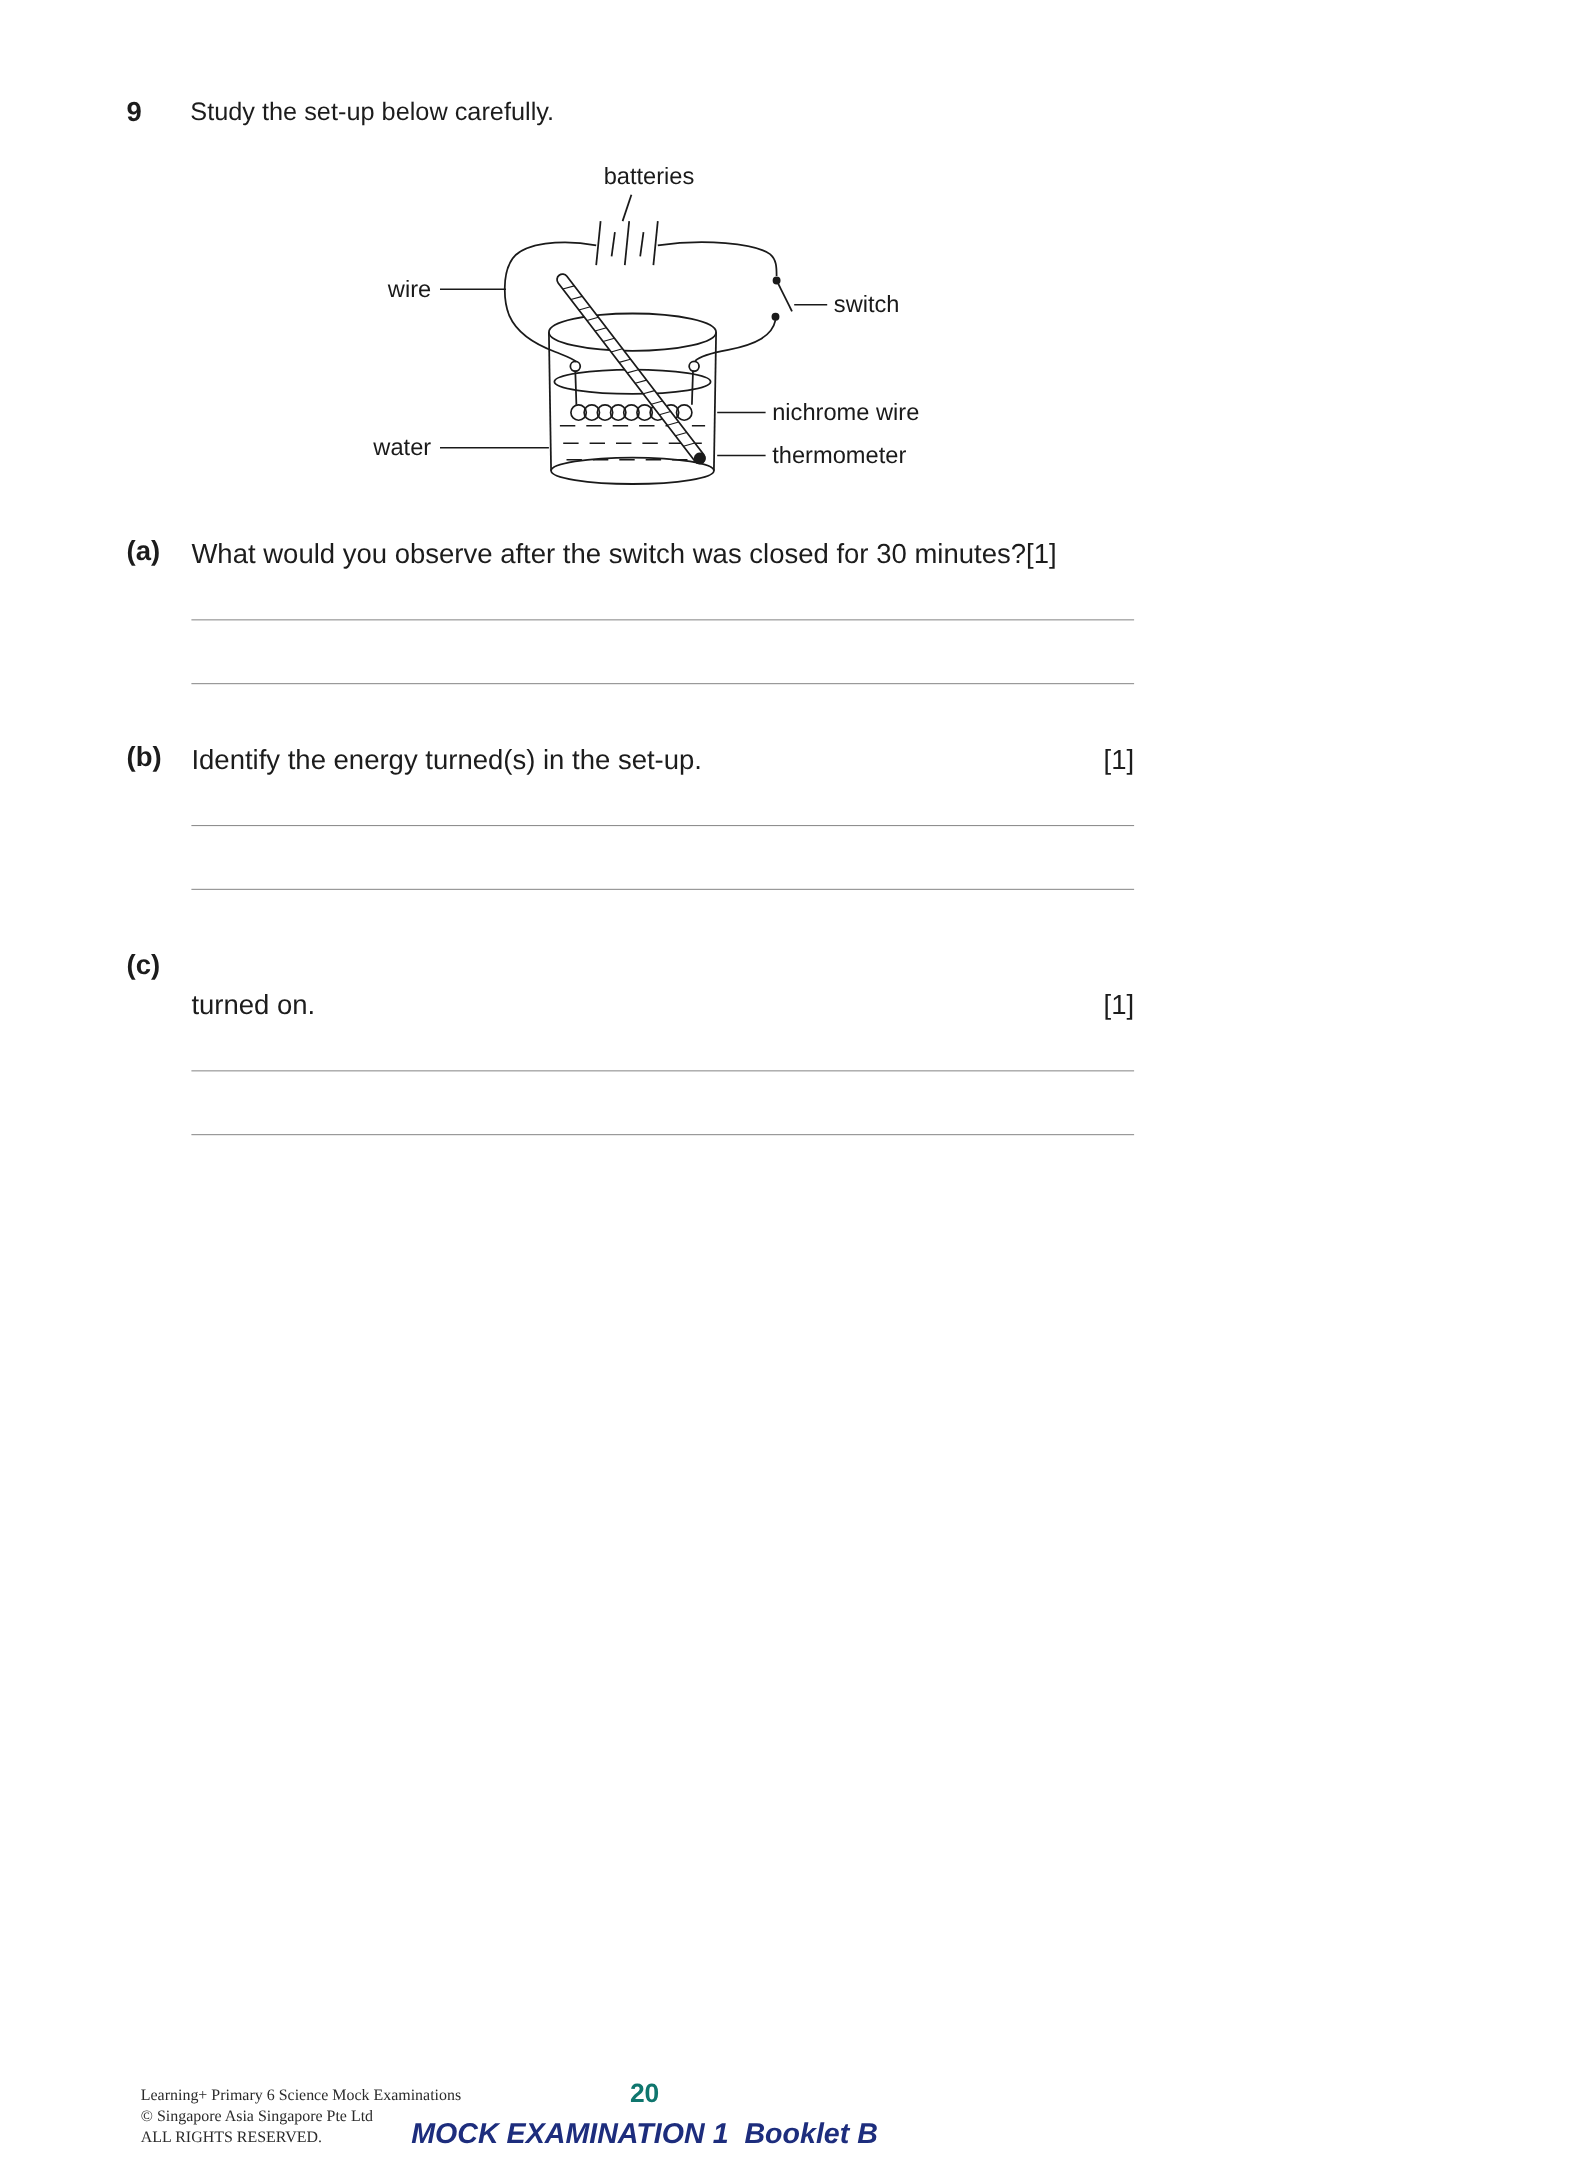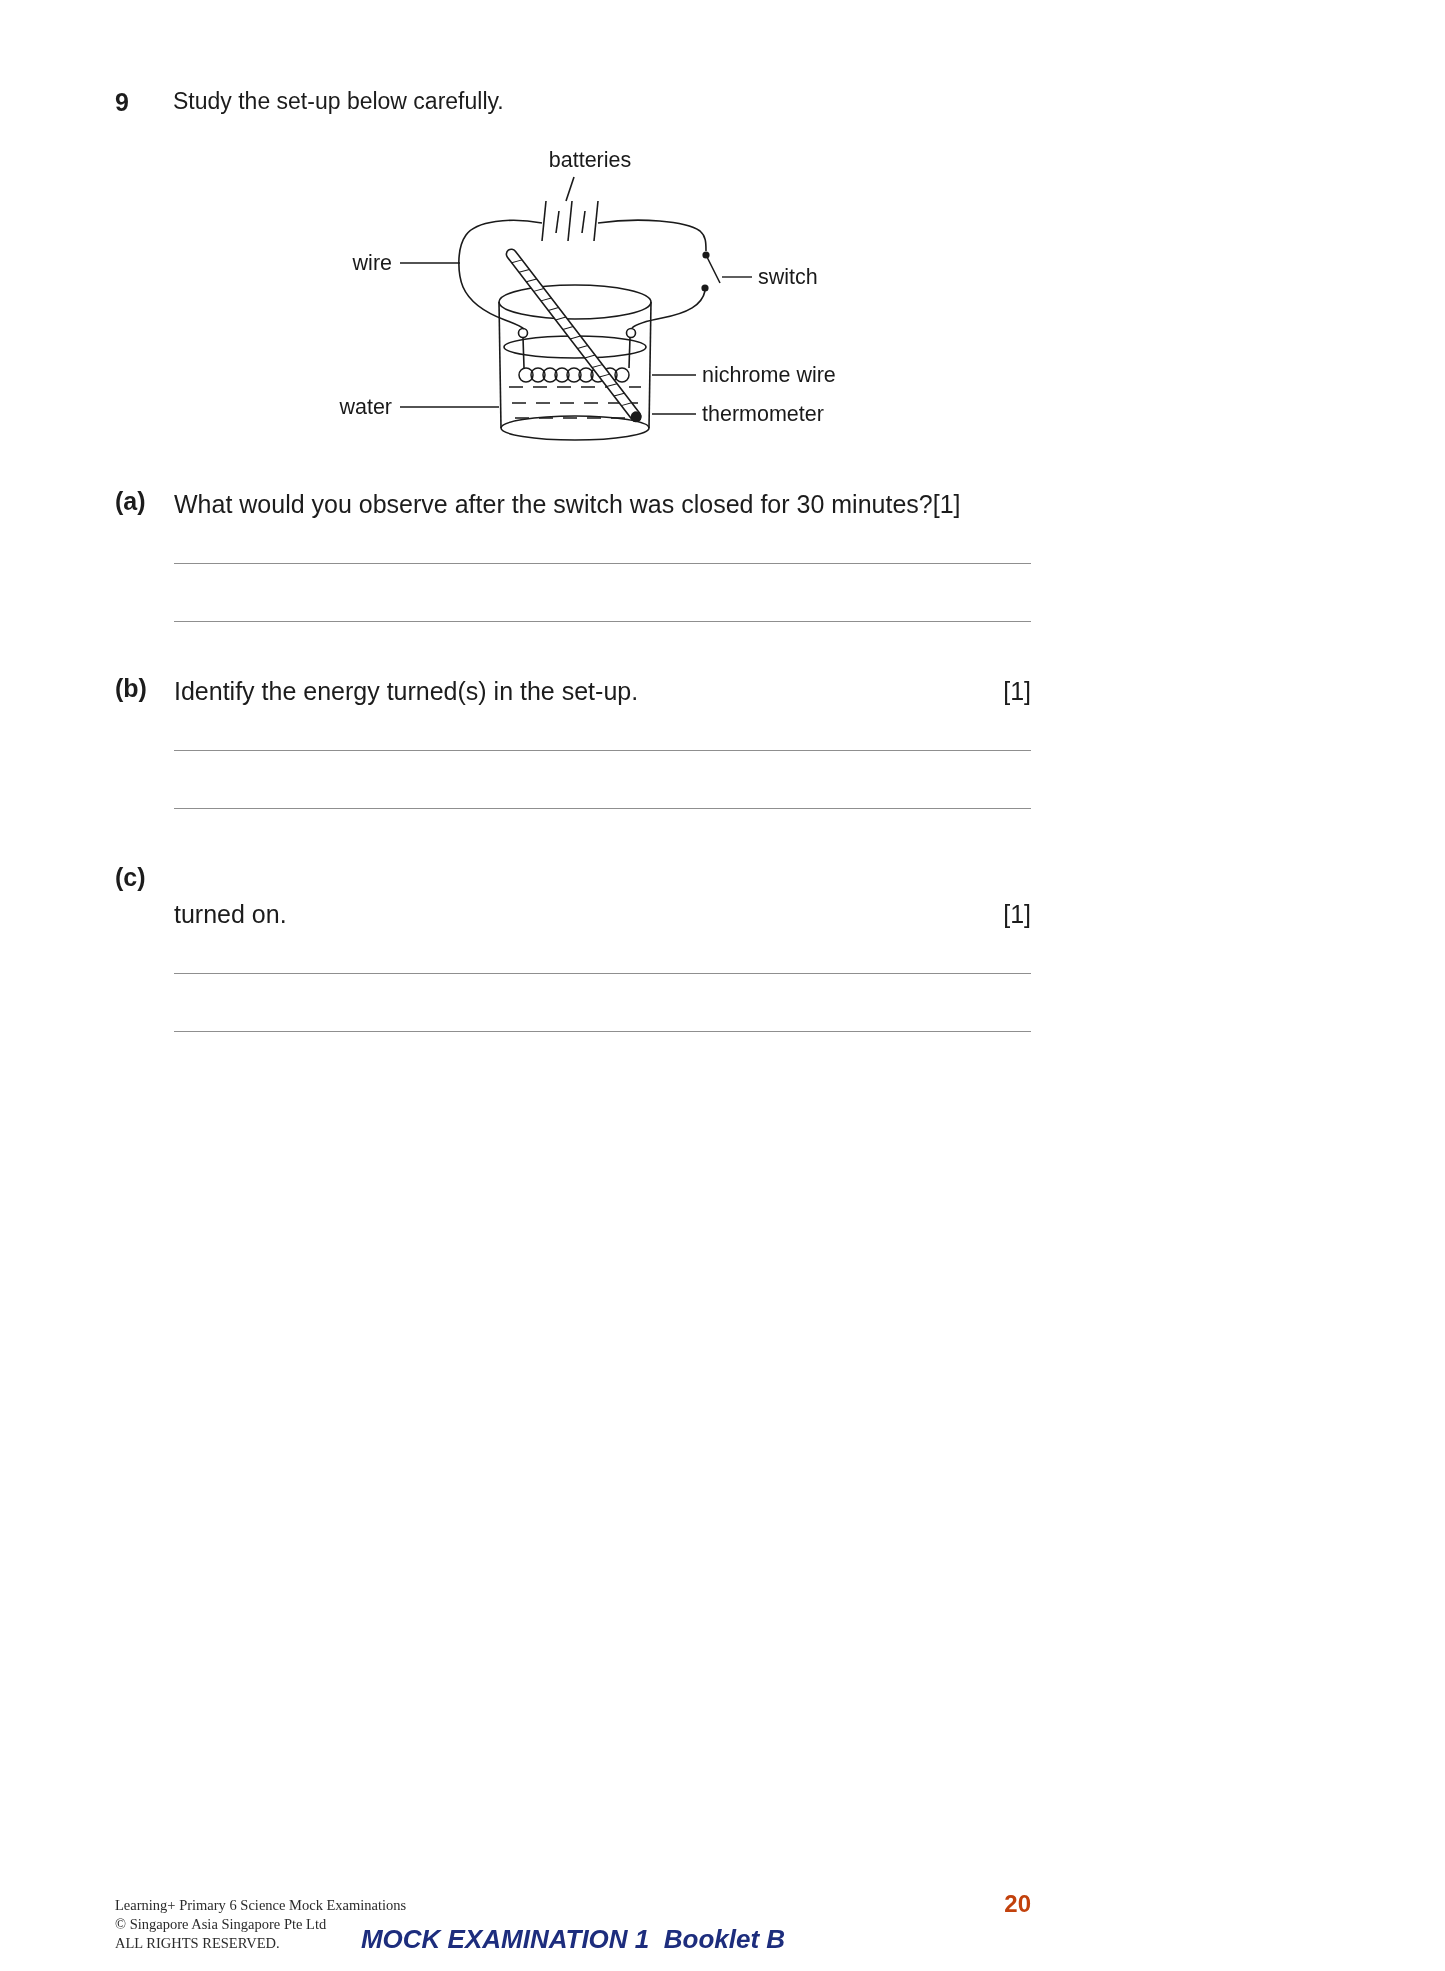--- a/index.html
+++ b/index.html
@@ -30,28 +30,28 @@
   .part-b { margin-top:52px; }
   .part-c { margin-top:54px; }
   .part-label { width:59px; flex-shrink:0; font-size:25px; font-weight:bold; }
   .part-body { flex:1; min-width:0; }
   .part-text { position:relative; font-size:25px; line-height:34px; white-space:nowrap; }
   .mark-inline { }
   .mark-abs { position:absolute; right:0; bottom:0; }
   .answer-line { height:0; border-bottom:1.5px solid #8f8f8f; margin-top:57px; }
   .part-body div.answer-line:first-of-type { margin-top:42px; }
 
-  .footer { position:absolute; left:115px; bottom:16px; width:916px; }
+  .footer { position:absolute; left:128px; bottom:16px; width:916px; }
   .footer-left {
     position:absolute; left:0; bottom:2px;
     font-family:"Liberation Serif", serif;
     font-size:14.5px; line-height:19px; color:#2b2b2b;
   }
   .footer-center { text-align:center; }
-  .footer-pagenum { font-size:24px; font-weight:bold; color:#c2410c;text-align:right; }
+  .footer-pagenum { font-size:24px; font-weight:bold; color:#0f766e; }
   .footer-booklet {
     margin-top:6px;
     font-size:26px; font-weight:bold; font-style:italic;
     color:#1d2d7d; white-space:pre;
   }
 </style>
 </head>
 <body>
 
 <div class="page">

